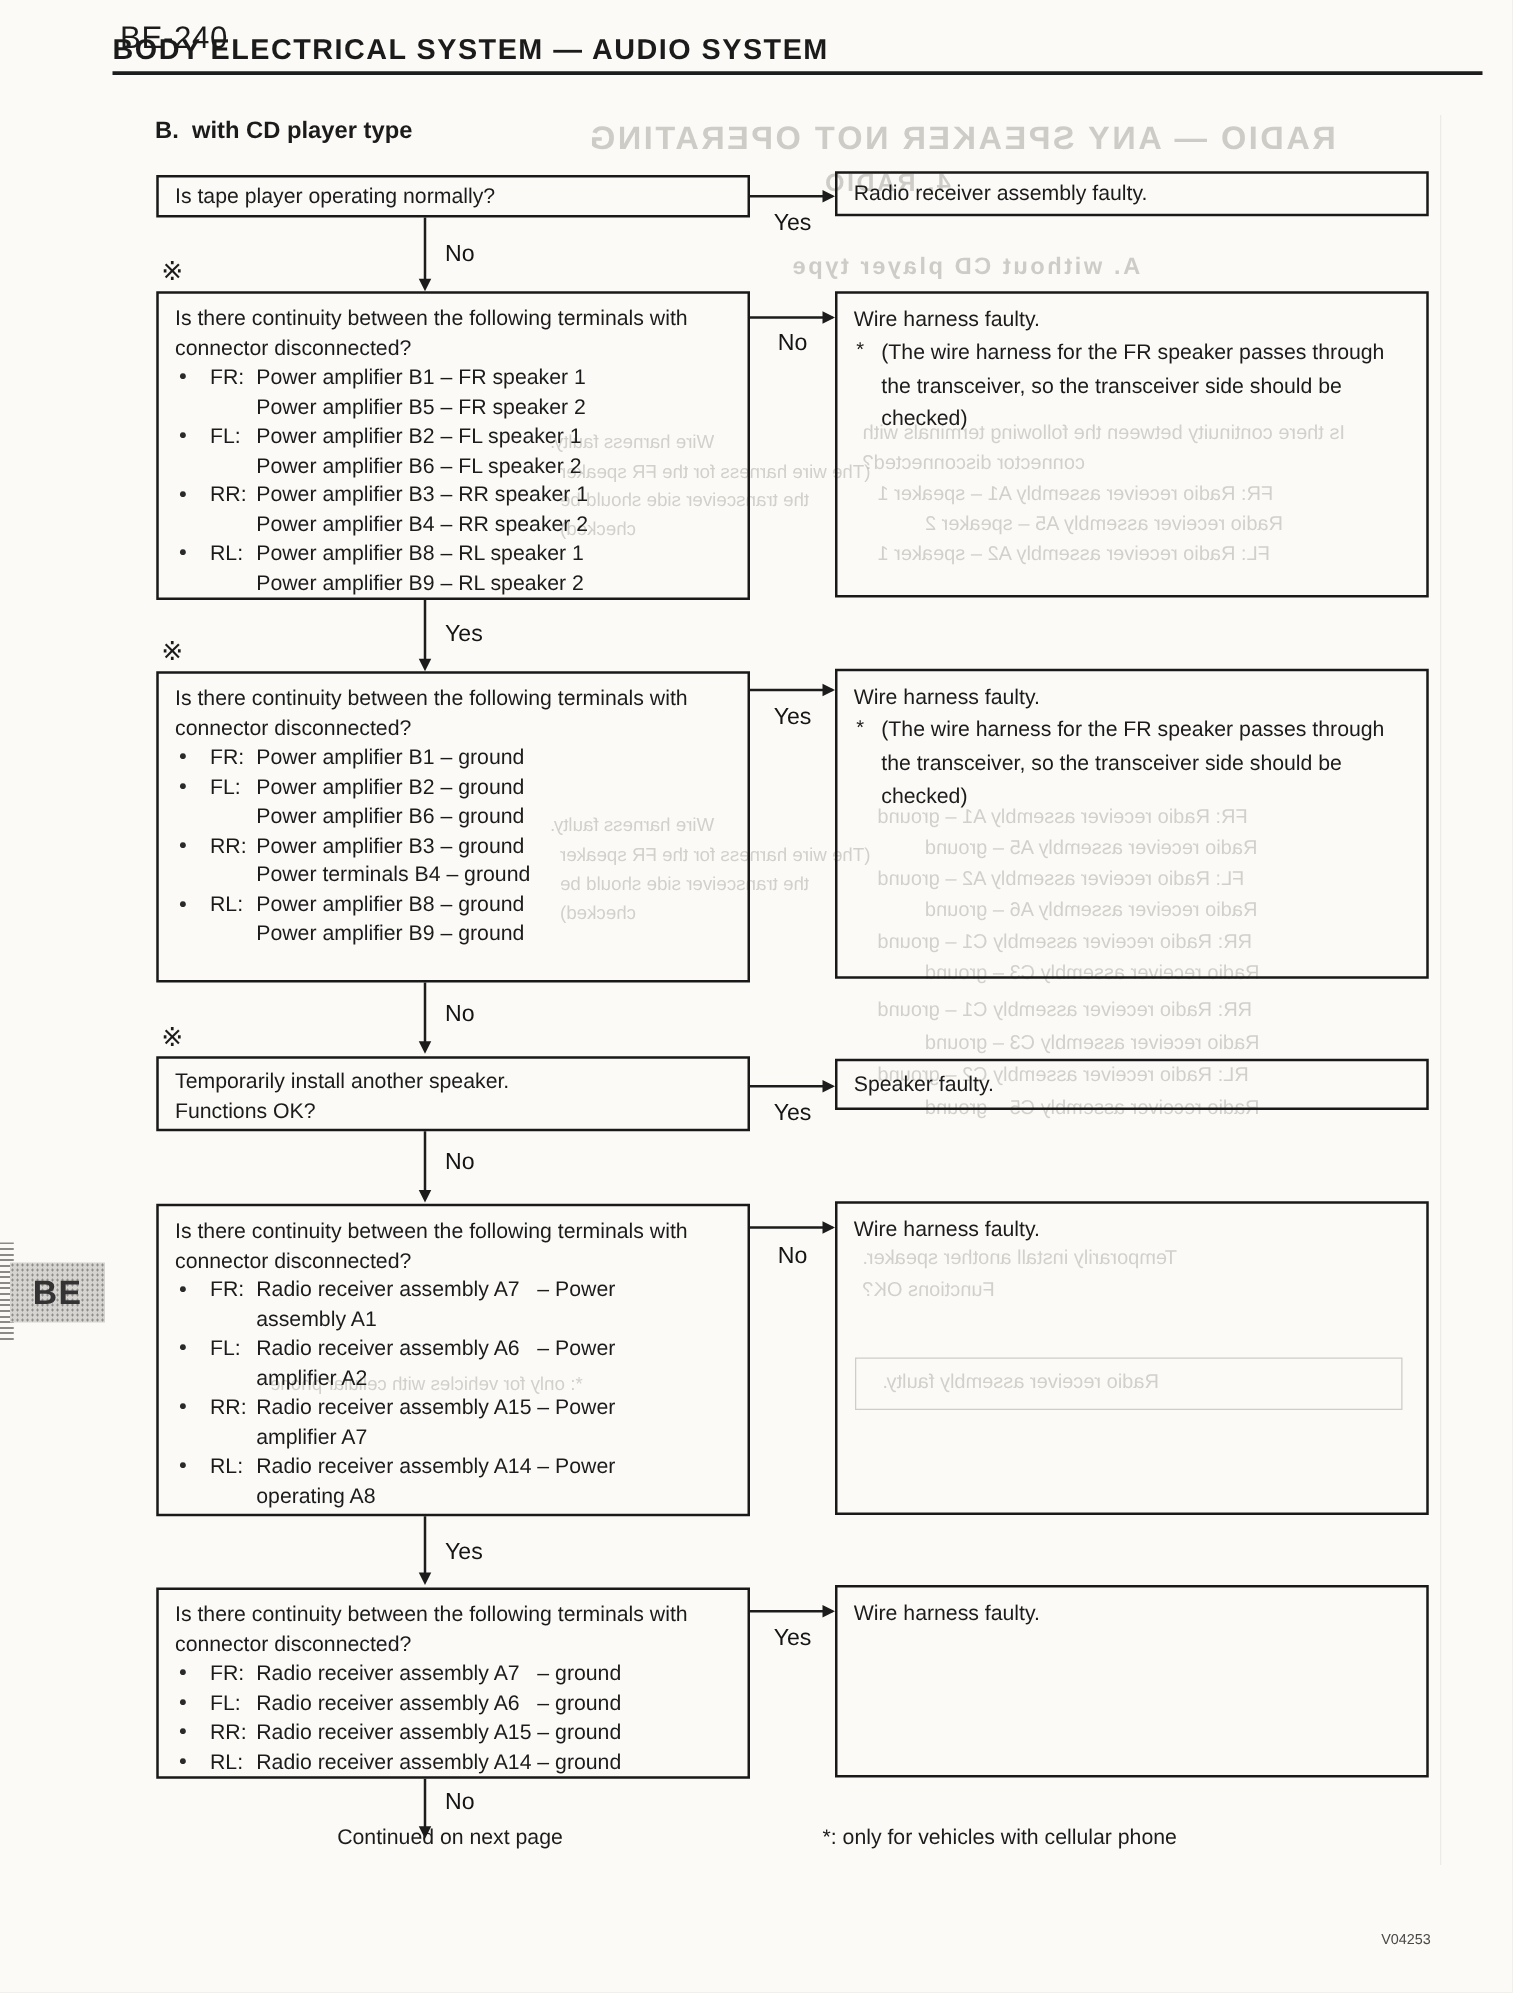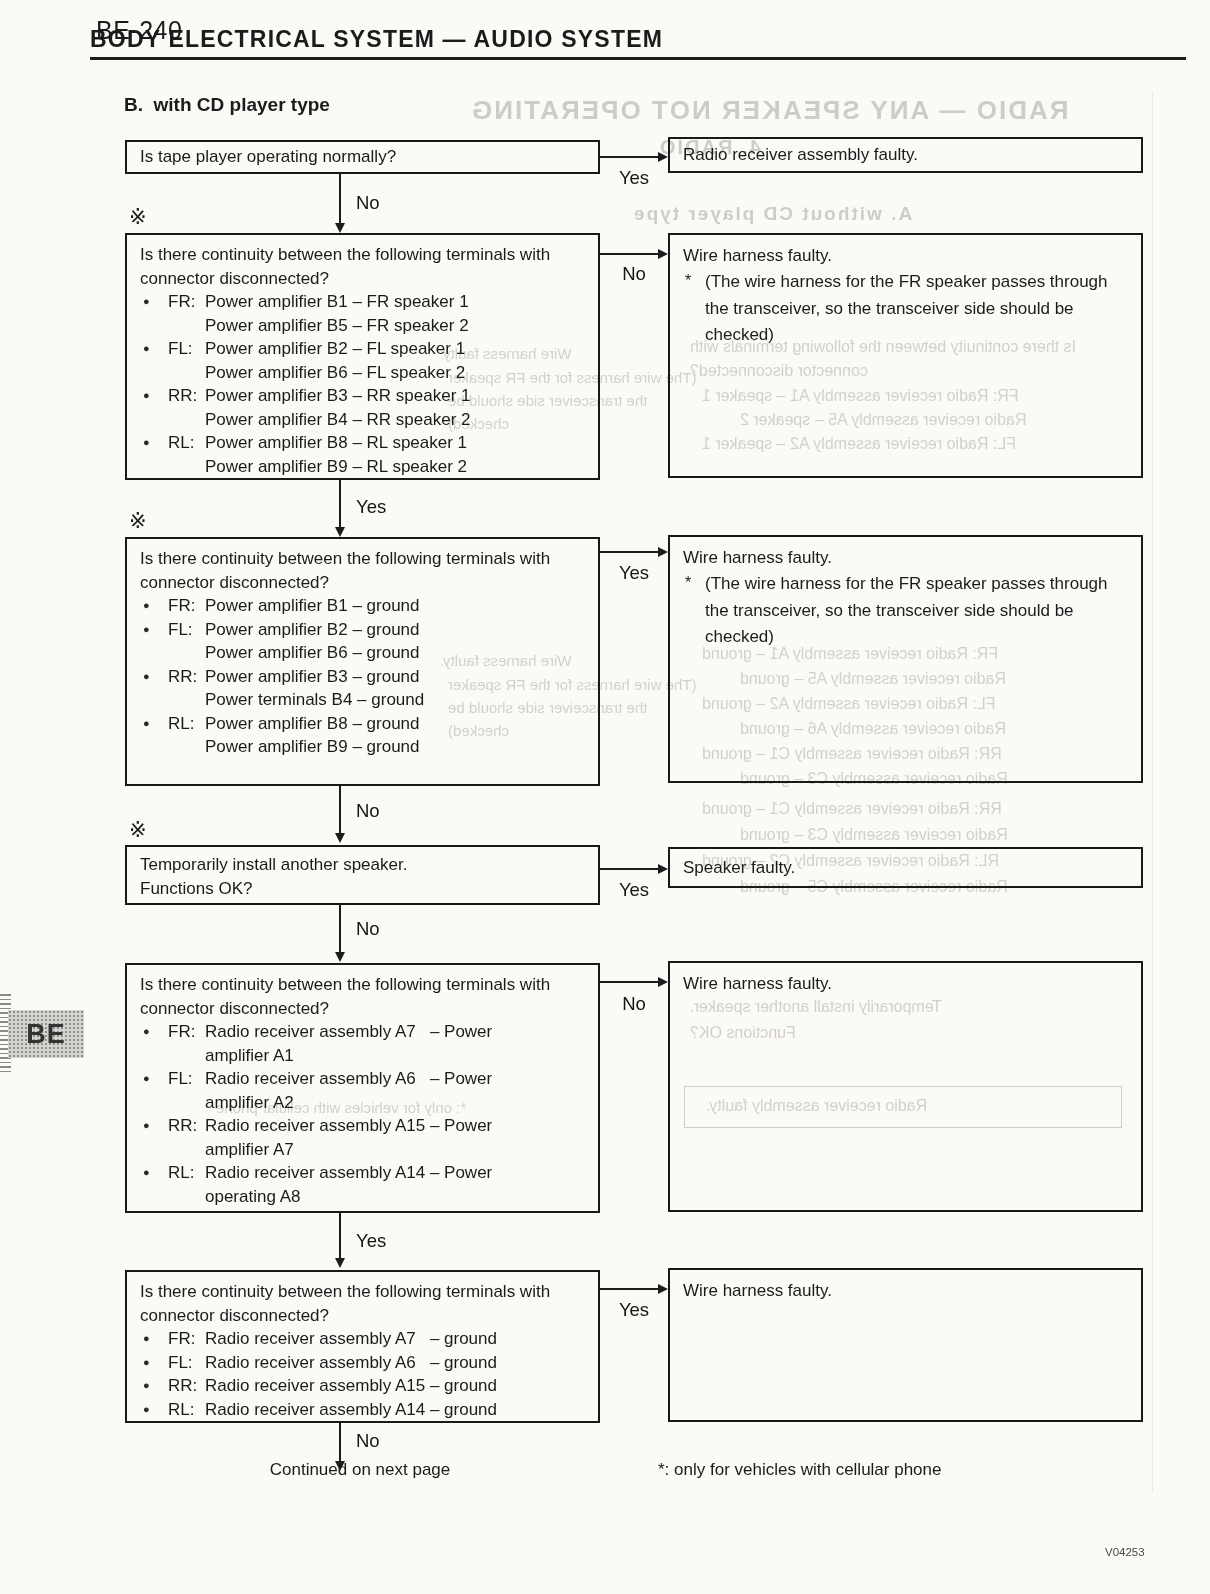--- a/index.html
+++ b/index.html
@@ -247,21 +247,21 @@
 
   <div class="box" style="left:125px;top:963px;width:475px;height:250px">
     <div class="pad">
       <div class="q-intro">Is there continuity between the following terminals with</div>
       <div class="q-intro">connector disconnected?</div>
       <div class="item">
         <span class="bullet">●</span>
         <span class="tag">FR:</span>
         <span>
             <span class="il">Radio receiver assembly A7   – Power</span>
-            <span class="il">amplifier A1</span>
+            <span class="il">assembly A1</span>
           </span>
       </div>
       <div class="item">
         <span class="bullet">●</span>
         <span class="tag">FL:</span>
         <span>
             <span class="il">Radio receiver assembly A6   – Power</span>
             <span class="il">amplifier A2</span>
           </span>
       </div>

